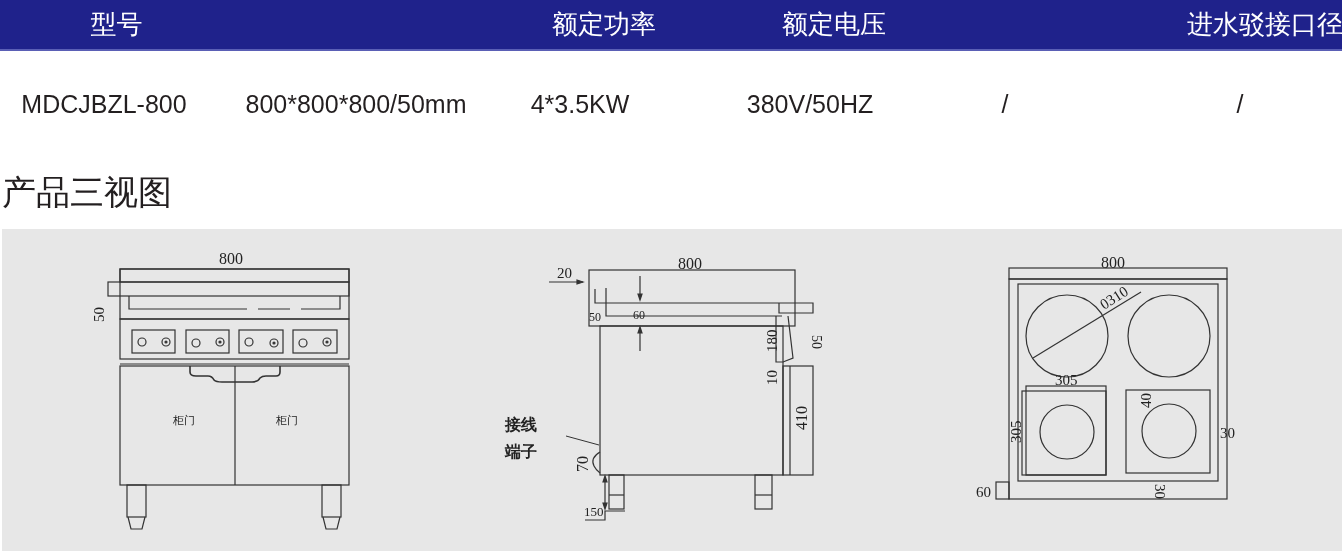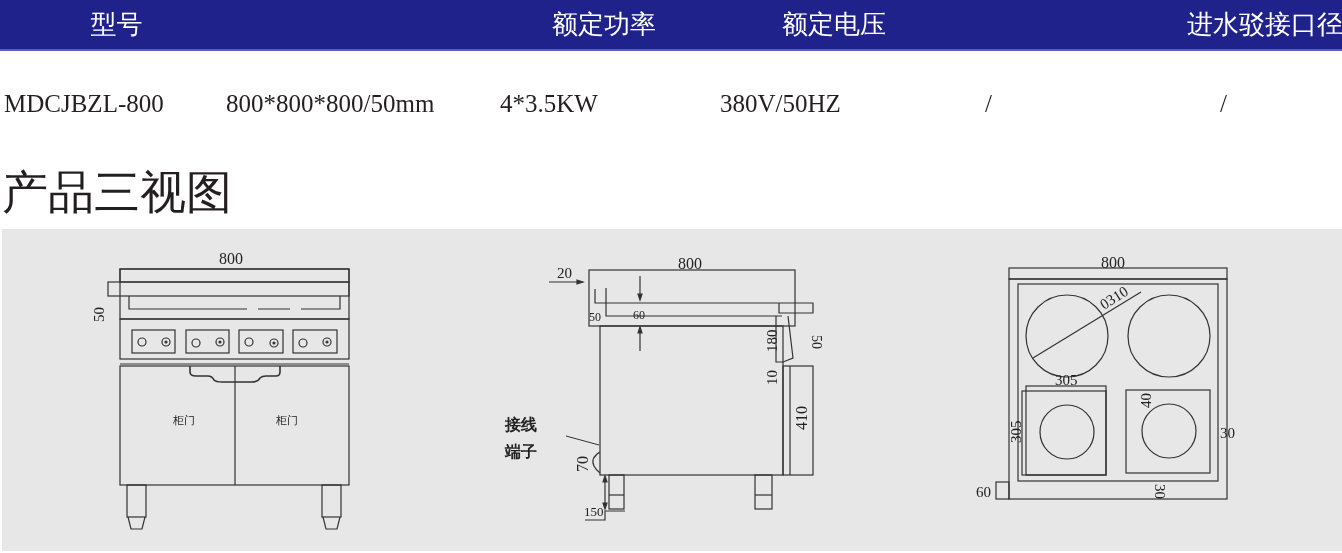--- a/index.html
+++ b/index.html
@@ -1,20 +1,20 @@
 <!DOCTYPE html>
 <html><head>
 <meta charset="utf-8">
 <style>
   html, body { margin: 0; padding: 0; background: #ffffff; }
   body { width: 1342px; height: 553px; position: relative; overflow: hidden; font-family: "DejaVu Sans", sans-serif; }
   .header-bar { position: absolute; left: 0; top: 0; width: 1342px; height: 49px; background: #1f228b; border-bottom: 2px solid #5a5fb5; }
   .hcell { position: absolute; top: 0; height: 49px; line-height: 49px; color: #ffffff; font-size: 26px; text-align: center; letter-spacing: 0; padding-left: 24px; }
-  .vcell { position: absolute; top: 84px; height: 40px; line-height: 40px; color: #231f20; font-size: 25px; font-family: Liberation Serif, serif; }
-  .section-title { position: absolute; left: 2px; top: 168px; font-size: 46px; color: #231f20; line-height: 48px; }
+  .vcell { position: absolute; top: 84px; height: 40px; line-height: 40px; color: #231f20; font-size: 25px; text-align: center; font-family: Liberation Sans, sans-serif; }
+  .section-title { position: absolute; left: 2px; top: 168px; font-size: 34px; color: #231f20; line-height: 48px; }
   .drawing-area { position: absolute; left: 2px; top: 229px; width: 1340px; height: 322px; background: #e7e7e7; }
   svg text { font-family: "Liberation Serif", serif; fill: #222; }
 </style>
 </head>
 <body>
 
 <div class="header-bar">
   <div class="hcell" style="left:0;width:185px;">型号</div>
   <div class="hcell" style="left:480px;width:200px;">额定功率</div>
   <div class="hcell" style="left:710px;width:200px;">额定电压</div>

